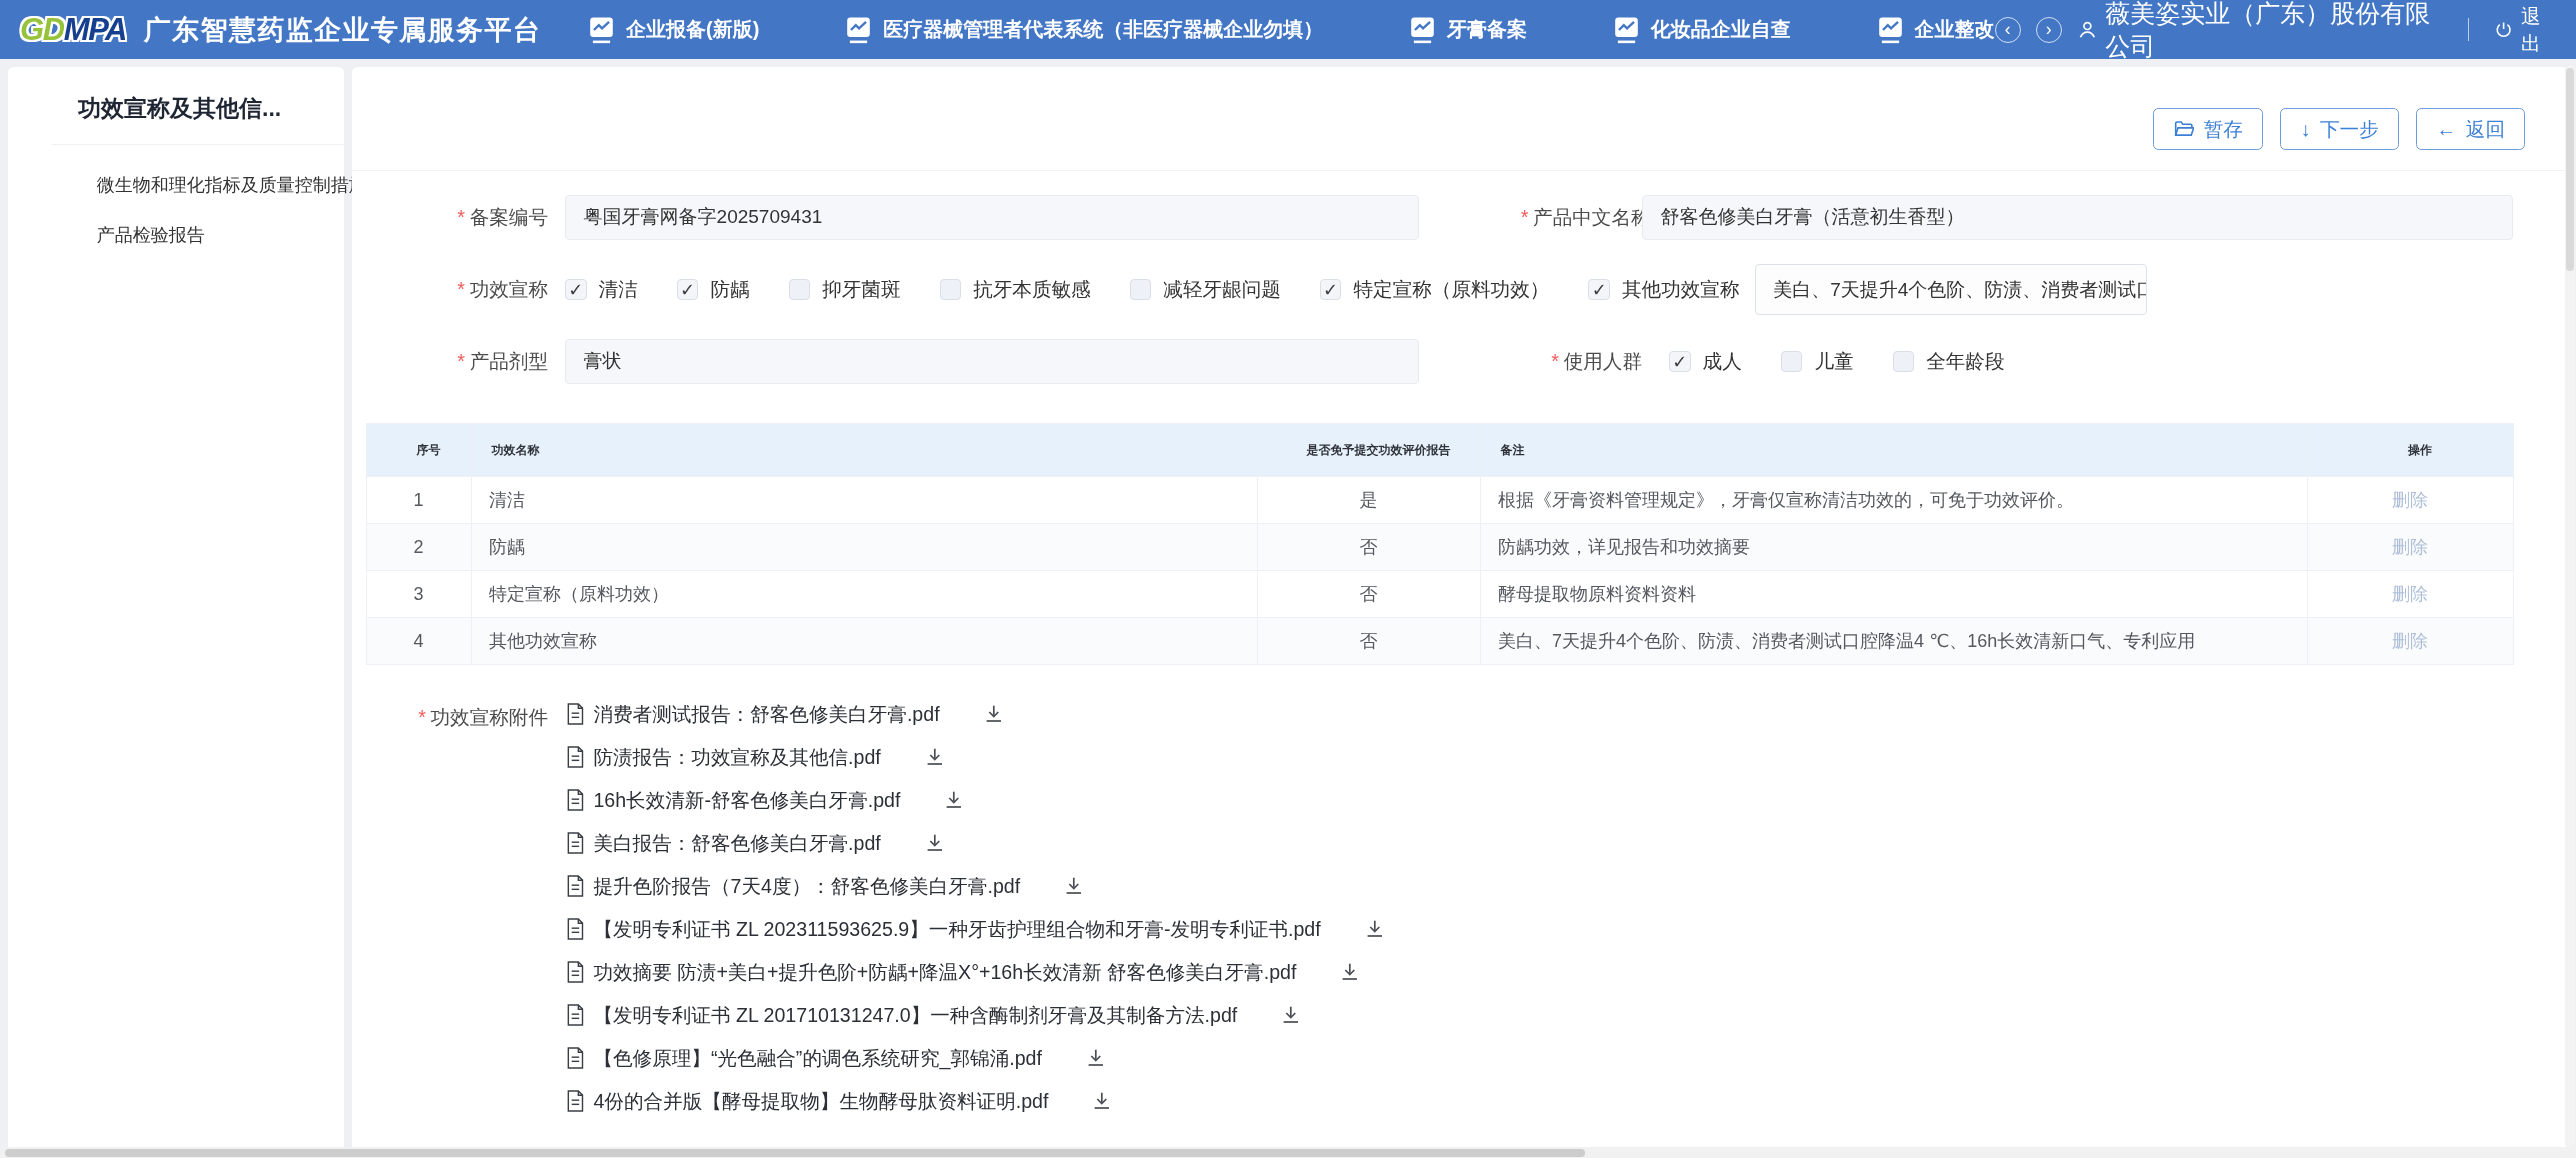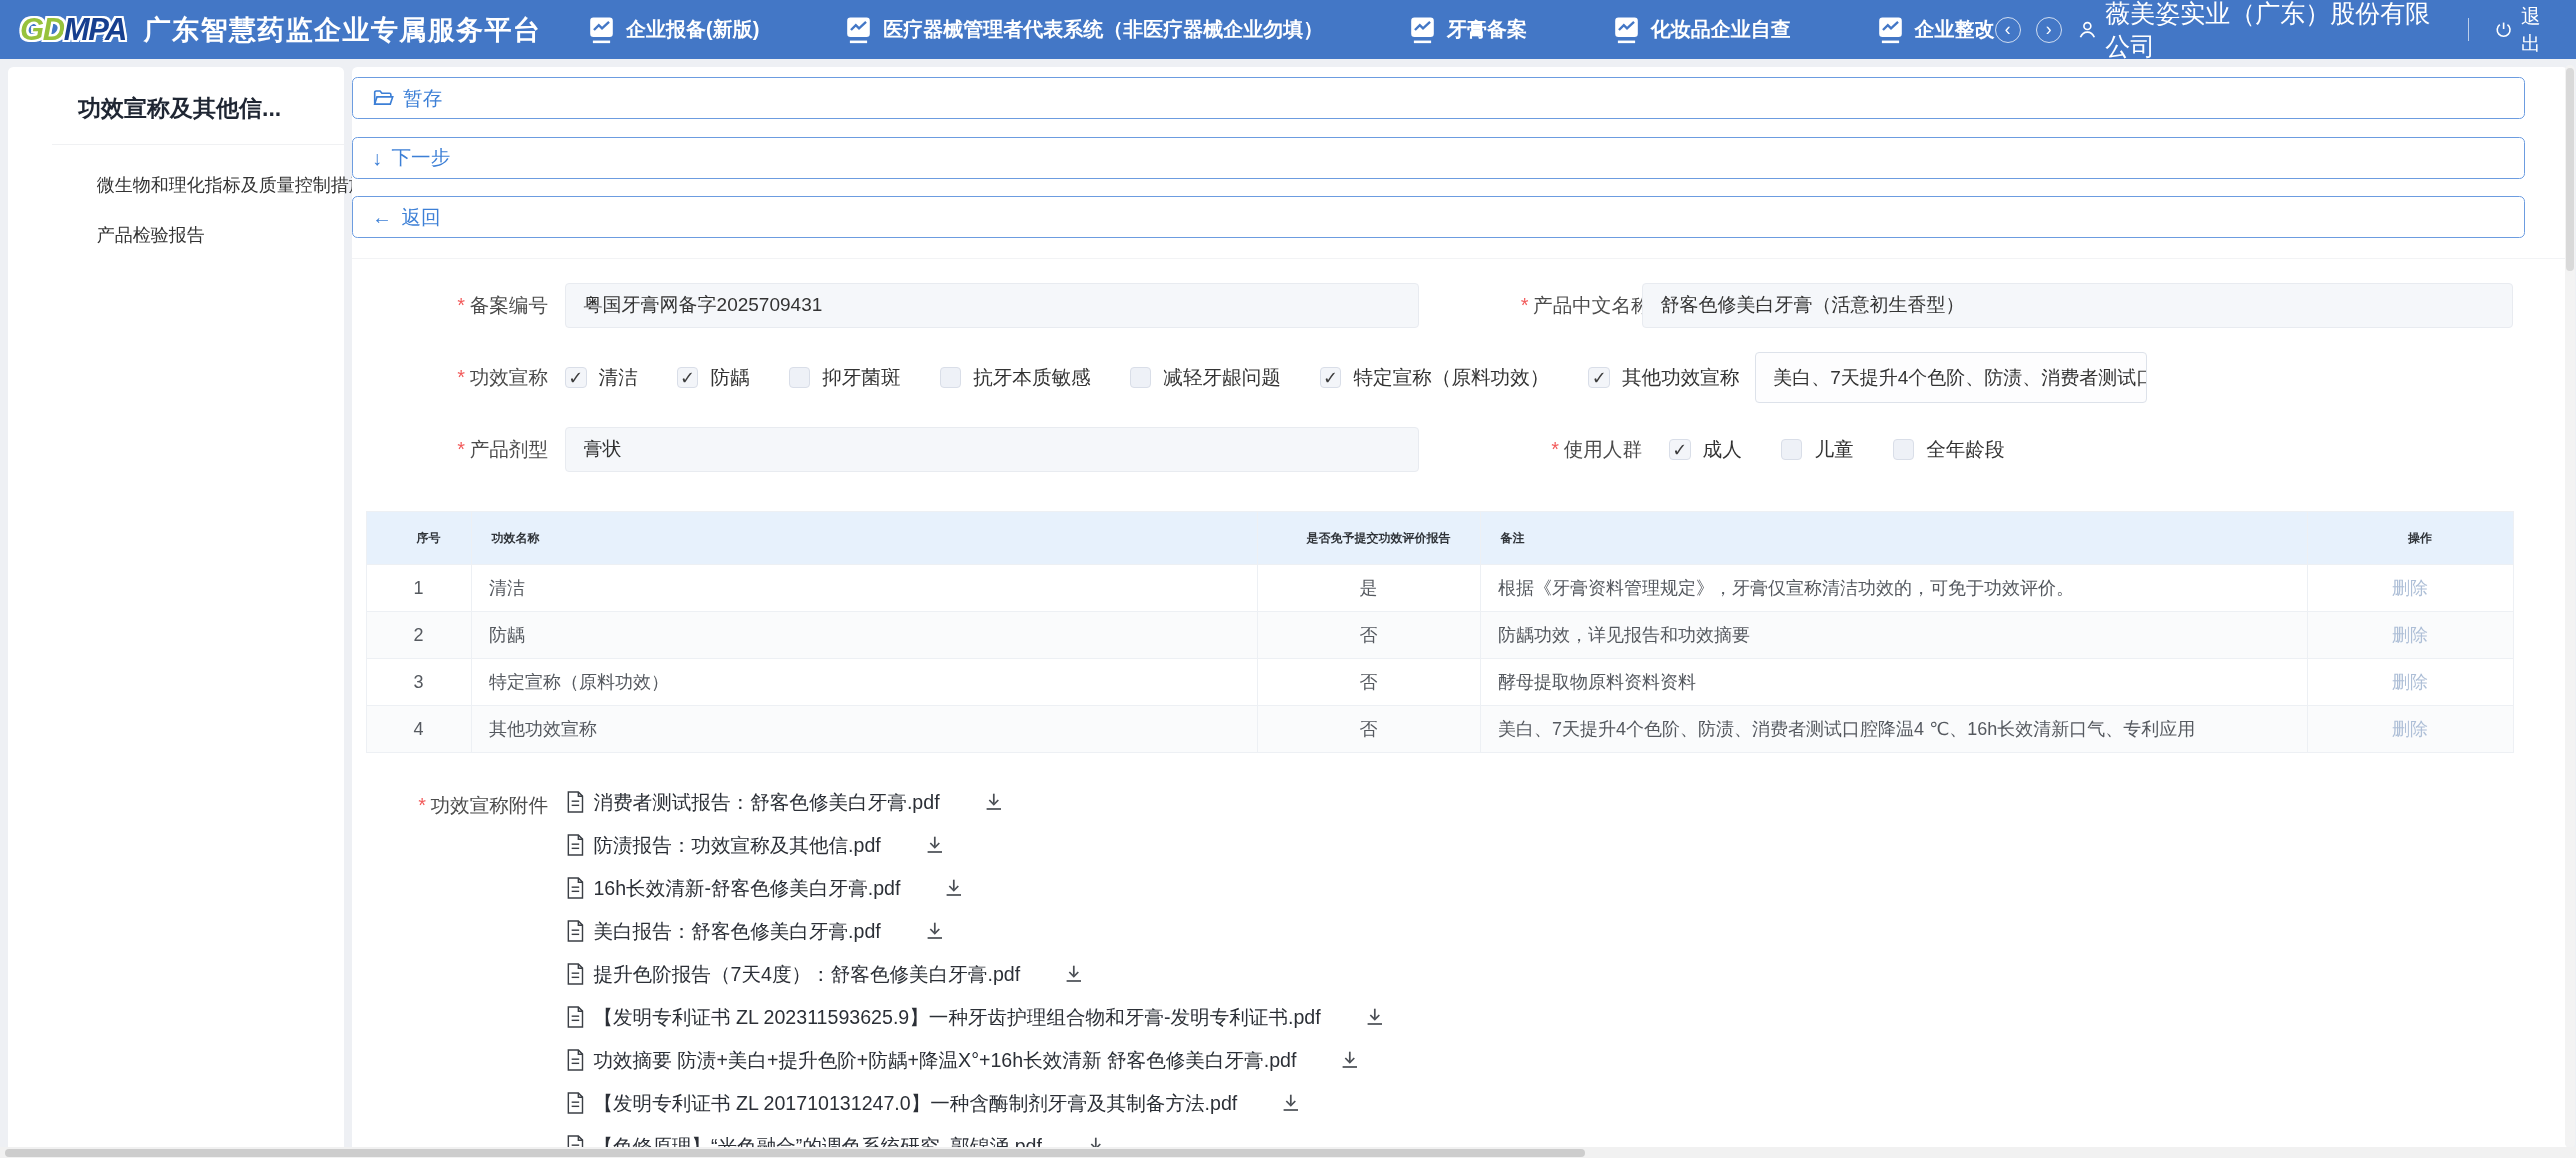--- a/index.html
+++ b/index.html
@@ -35,22 +35,22 @@
   .sidebar { width:336px; flex:none; background:#fff; border-radius:5.4px 5.4px 0 0;padding-left:44px; }
   .sb-title { font-size:23px; font-weight:700; color:#1f2633; padding:26px 24px 20px 26px;
     border-bottom:1.4px solid #f0f1f3; white-space:nowrap; overflow:hidden; }
   .sb-list { padding-top:17.6px; }
   .sb-item { height:45px; line-height:45px; padding-left:38px; margin:0 6.8px 5.4px 6.8px;
     font-size:18px; color:#333; border-radius:2.7px; cursor:pointer; white-space:nowrap; }
   .sb-item.active { background:#e9f3fd; color:#3d87e4; }
 
   
   .main { flex:1; background:#fff; border-radius:5.4px 5.4px 0 0; overflow:hidden; }
-  .toolbar { display:flex; justify-content:flex-end; gap:17.6px; padding:10px 43px 20px 0;
-    border-bottom:1.4px solid #f2f3f5;flex-direction:column; }
+  .toolbar { display:flex; justify-content:flex-end; gap:17.6px; padding:41px 43px 20px 0;
+    border-bottom:1.4px solid #f2f3f5; }
   .btn { display:inline-flex; align-items:center; gap:9.5px; height:42px; padding:0 19px;
     background:#fff; border:1.4px solid #6c9ce0; border-radius:5.4px; color:#3c7fd6;
     font-size:19.6px; cursor:pointer; }
   .btn .bic { font-size:20px; line-height:1; }
 
   
   .form { padding:24px 41px 0 27px; }
   .frow { display:flex; align-items:center; margin-bottom:24px; }
   .lbl { width:169px; flex:none; text-align:right; font-size:19.6px; color:#4c4c4c; white-space:nowrap; }
   .req { color:#f25a5a; margin-right:5.4px; font-size:19.6px; }

